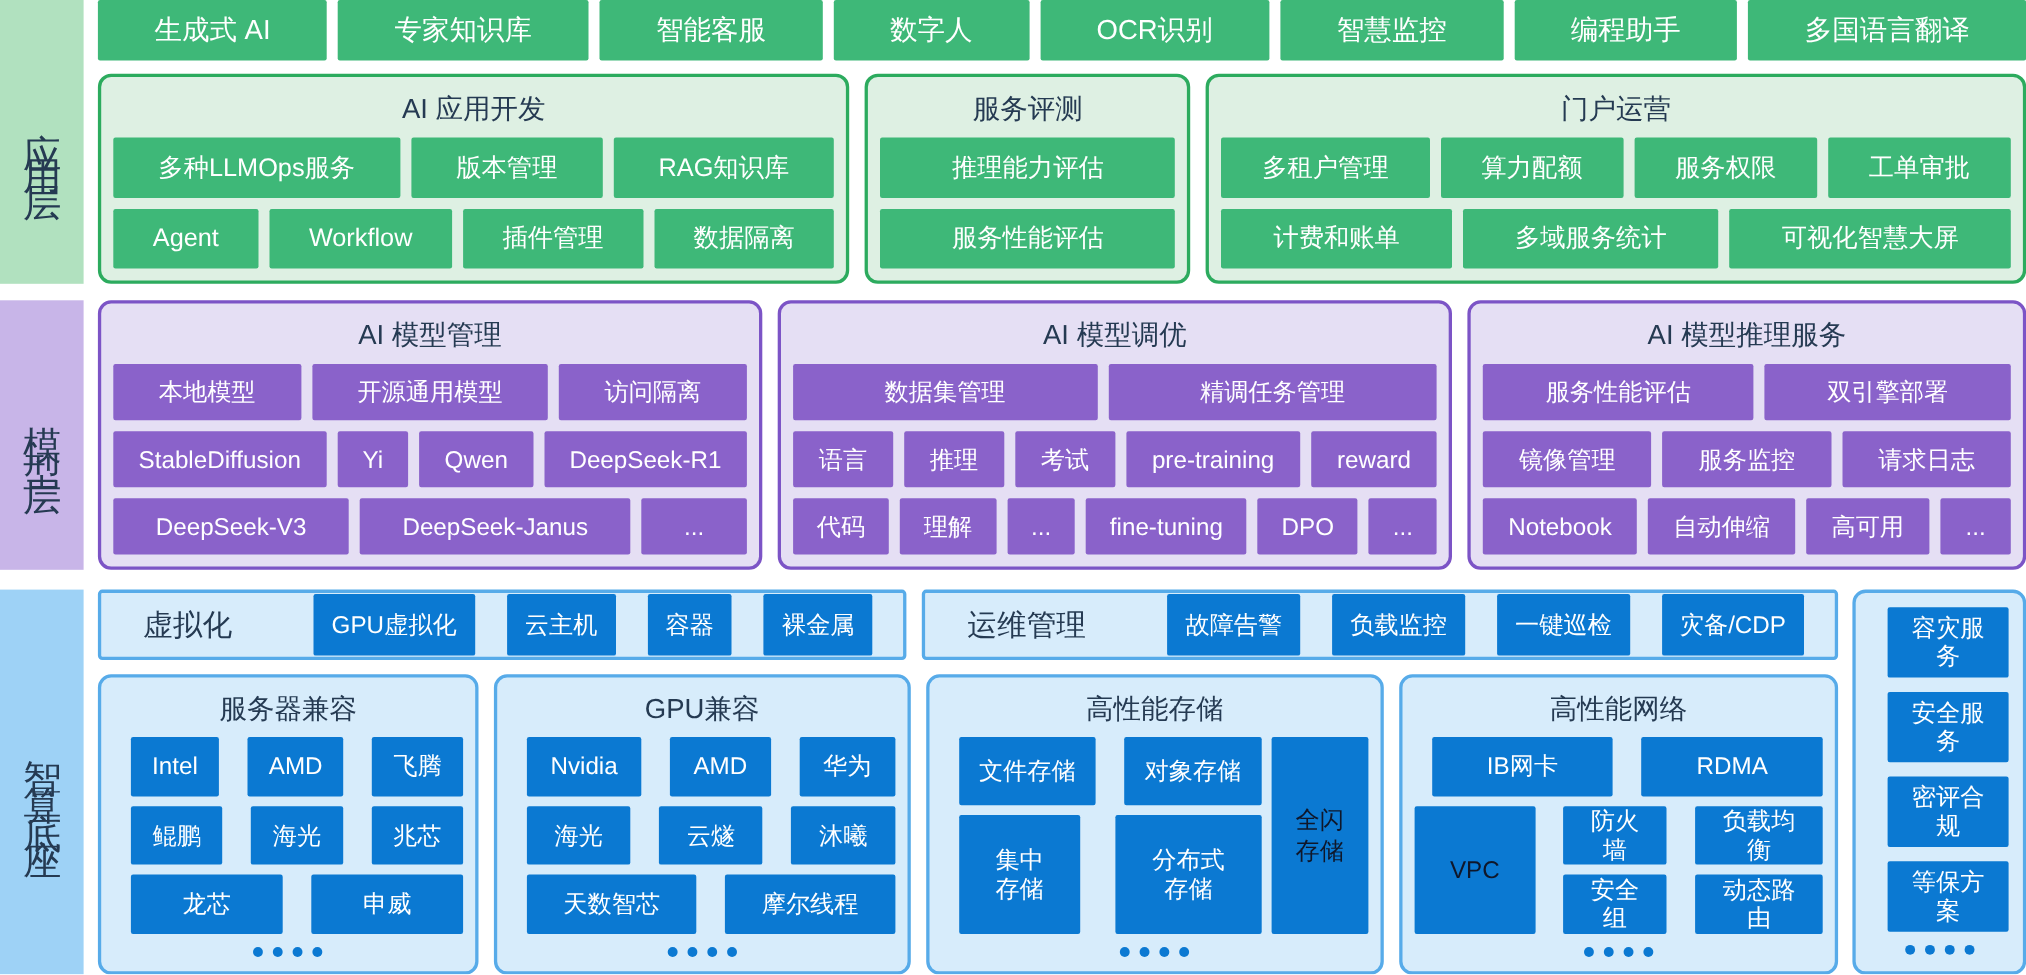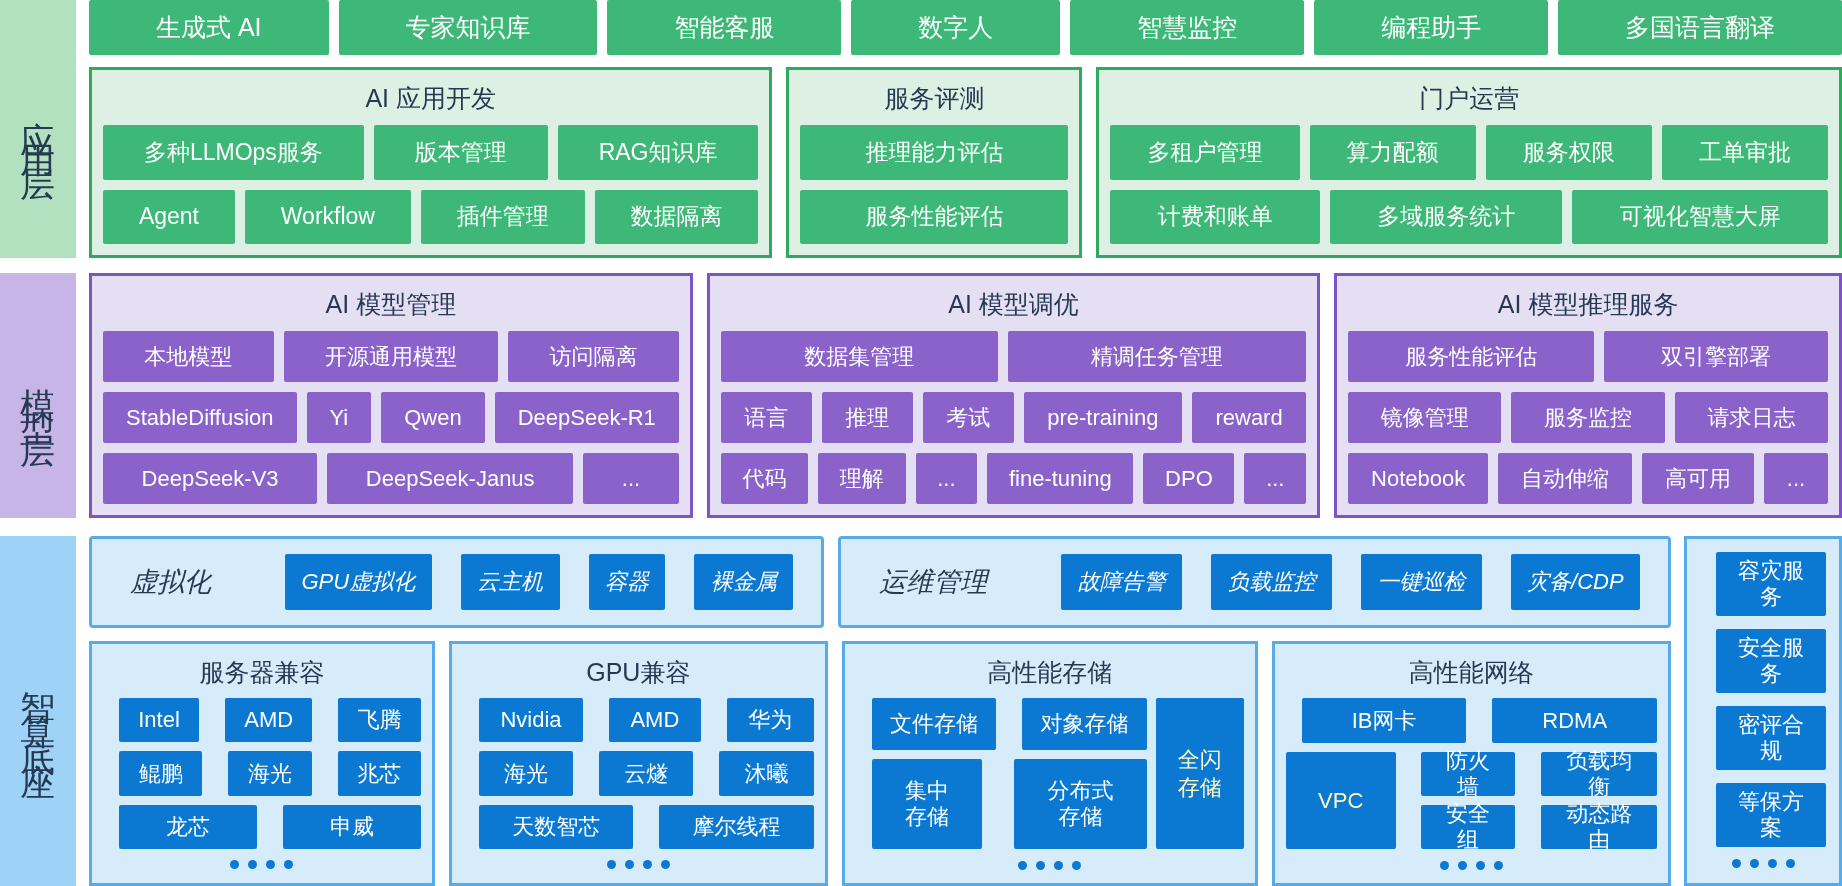--- a/index.html
+++ b/index.html
@@ -26,58 +26,58 @@
   .rail-blue{background:var(--blue_label_bg);}
 
   .band-content{flex:1;display:flex;flex-direction:column;min-width:0;}
 
   
   .top-row{height:55px;display:flex;gap:10px;margin-bottom:12px;}
   .top-row .chip{font-size:25px;}
 
   
   .panel-row{flex:1;display:flex;gap:14px;min-height:0;}
-  .panel{border:3px solid;border-radius:0;display:flex;flex-direction:column;padding:8px 11px 11px;gap:10px;min-width:0;}
+  .panel{border:3px solid;border-radius:12px;display:flex;flex-direction:column;padding:8px 11px 11px;gap:10px;min-width:0;}
   .panel.green{background:var(--green_panel_bg);border-color:var(--green_panel_border);}
   .panel.purple{background:var(--purple_panel_bg);border-color:var(--purple_panel_border);}
   .panel.blue{background:var(--blue_panel_bg);border-color:var(--blue_panel_border);}
   .panel-title{text-align:center;font-size:25px;font-weight:500;color:var(--title_text);padding-top:4px;flex:none;}
 
   .chip-row{flex:1;display:flex;gap:10px;min-height:0;}
   .chip{flex:1 1 auto;display:flex;align-items:center;justify-content:center;color:#fff;
         font-size:23px;padding:0 16px;text-align:center;white-space:pre-line;line-height:1.18;border-radius:2px;}
   .band-app .chip{background:var(--green_chip);}
   .band-model .chip{background:var(--purple_chip);font-size:22px;}
   .band-infra .chip{background:var(--blue_chip);font-size:22px;margin-left:16px;}
 
   
   .p-appdev{flex:685;} .p-eval{flex:280;} .p-portal{flex:750;}
   .p-mmgmt{flex:600;} .p-mtune{flex:610;} .p-minfer{flex:500;}
 
   
   .infra-content{flex:1;display:flex;gap:13px;min-width:0;}
   .infra-main{flex:1;display:flex;flex-direction:column;gap:13px;min-width:0;}
-  .infra-row1{height:92px;display:flex;gap:14px;font-style:italic;}
+  .infra-row1{height:64px;display:flex;gap:14px;}
   .hbox{border:3px solid var(--blue_panel-border,#57abe9);border-color:var(--blue_panel_border);background:var(--blue_panel_bg);
         border-radius:4px;display:flex;align-items:center;padding:0 28px 0 0;}
   .hbox-virt{flex:720;}
   .hbox-ops{flex:820;}
   .hbox-label{flex:none;font-size:27px;font-weight:500;color:var(--title_text);padding:0 58px 0 38px;}
   .hbox-chips{flex:1;display:flex;gap:13px;height:56px;}
   .infra-row2{flex:1;display:flex;gap:14px;min-height:0;}
   .p-server{flex:340;} .p-gpu{flex:375;} .p-storage{flex:415;} .p-network{flex:397;}
   .panel.blue{gap:9px;}
 
   
   .storage-grid{flex:1;display:flex;gap:9px;min-height:0;}
   .storage-left{flex:1;display:flex;flex-direction:column;gap:9px;min-width:0;}
   .storage-left .r1{flex:1;}
   .storage-left .r2{flex:1.75;gap:16px;}
   .tall-chip{flex:none;width:88px;display:flex;align-items:center;justify-content:center;background:var(--blue_chip);
-             color:#fef9c3;font-size:22px;white-space:pre-line;text-align:center;line-height:1.25;border-radius:2px;}
+             color:#0f172a;font-size:22px;white-space:pre-line;text-align:center;line-height:1.25;border-radius:2px;}
   
   .net-row1{flex:1;}
   .net-grid{flex:2.15;display:flex;gap:9px;min-height:0;}
   .net-grid .tall-chip{width:110px;}
   .net-right{flex:1;display:flex;flex-direction:column;gap:9px;min-width:0;}
   .net-right .chip-row{flex:1;}
 
   
   .side-col{width:158px;flex:none;padding:13px;gap:0;}
   .side-chips{flex:1;display:flex;flex-direction:column;gap:13px;}
@@ -95,20 +95,21 @@
   <section class="band band-app">
     <div class="rail rail-green">
       <span>应用层</span>
     </div>
     <div class="band-content">
       <div class="top-row">
           <span class="chip">生成式 AI</span>
           <span class="chip">专家知识库</span>
           <span class="chip">智能客服</span>
           <span class="chip">数字人</span>
+          <span class="chip">OCR识别</span>
           <span class="chip">智慧监控</span>
           <span class="chip">编程助手</span>
           <span class="chip">多国语言翻译</span>
         </div>
       <div class="panel-row">
         <div class="panel green p-appdev">
           <div class="panel-title">AI 应用开发</div>
           <div class="chip-row">
               <span class="chip">多种LLMOps服务</span>
               <span class="chip">版本管理</span>

